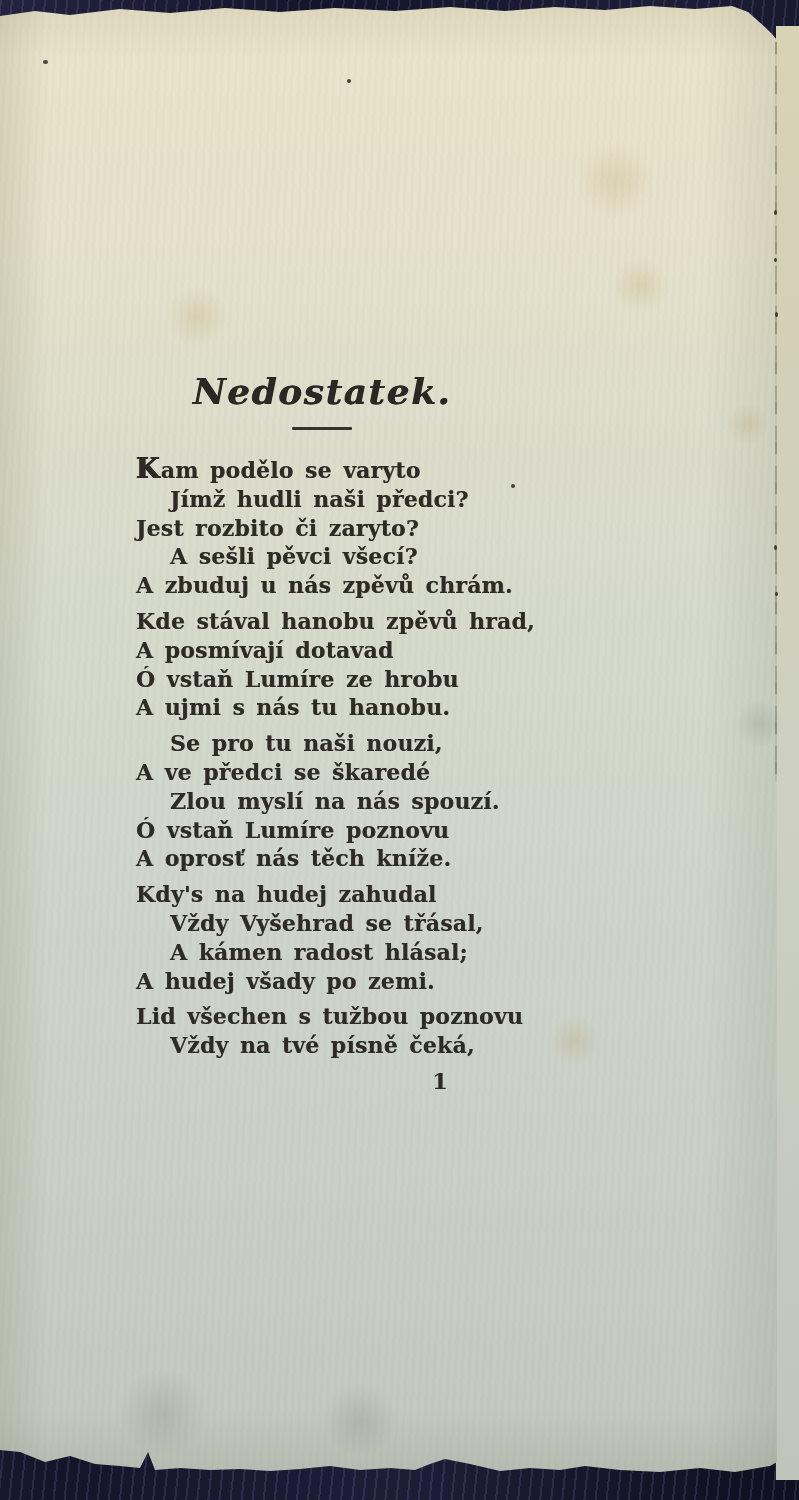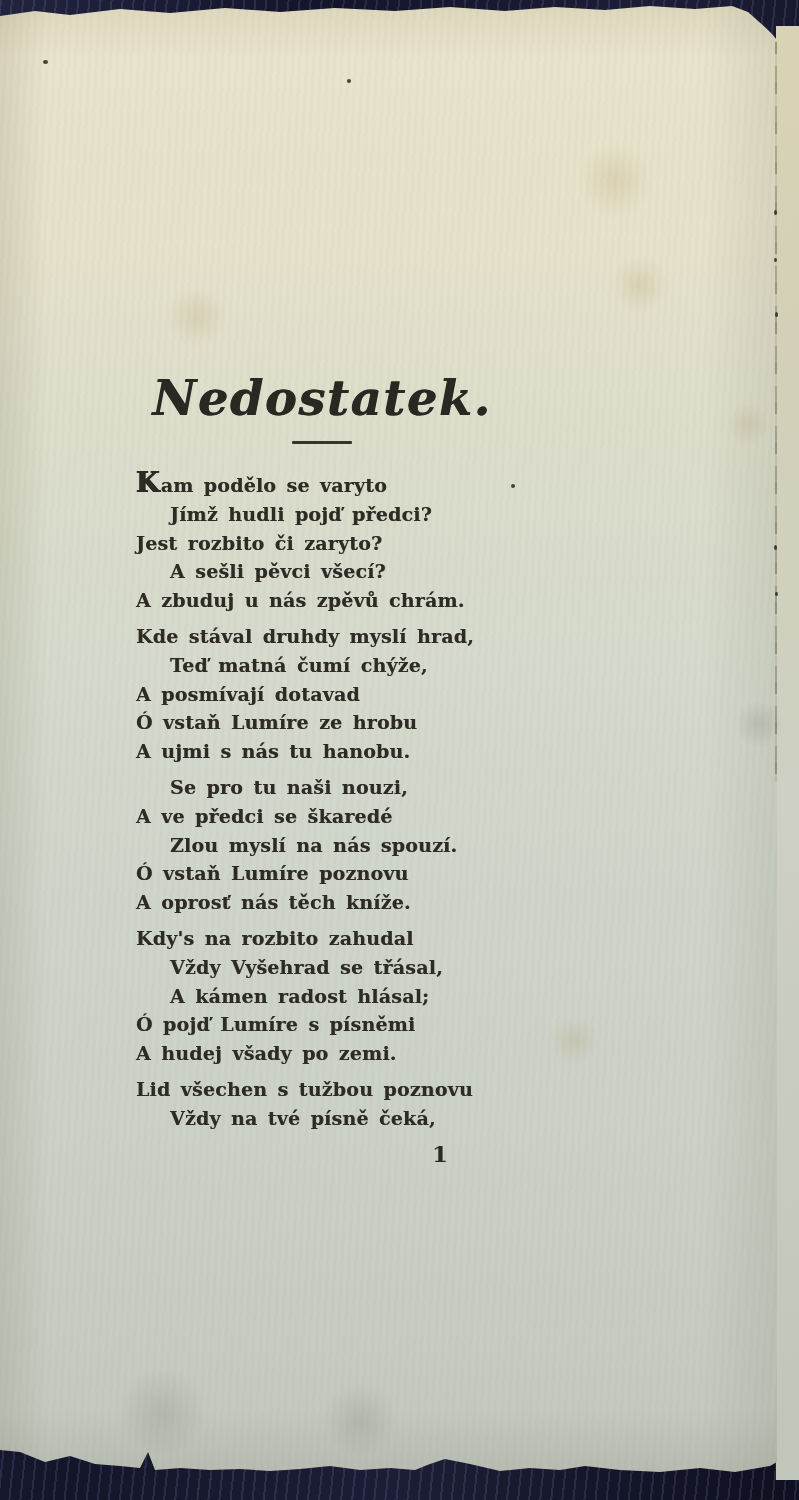--- a/index.html
+++ b/index.html
@@ -51,32 +51,32 @@
   .speck { position: absolute; border-radius: 50%; background: rgba(38,38,33,.85); }
   .edge-line {
     position: absolute; left: 775px; top: 42px; width: 2px; height: 740px;
     background: repeating-linear-gradient(180deg,
       rgba(92,90,66,.5) 0 12px, rgba(92,90,66,.12) 12px 24px, rgba(92,90,66,.38) 24px 40px);
   }
   
   .content { position: absolute; left: 136px; top: 370px; width: 420px; color: #2e2b25; }
   .poem-title {
     margin: 0; width: 372px; text-align: center;
-    font-size: 48px; font-weight: bold; font-style: italic;
+    font-size: 36px; font-weight: bold; font-style: italic;
     letter-spacing: 1.5px; color: #2a2822;
     text-shadow: 0.5px 0 0 #2a2822;
   }
   .title-rule {
     width: 60px; height: 3px; background: #35332c;
     margin: 15px 0 0 156px; border-radius: 1px;
   }
   .poem { margin-top: 25px; }
   .stanza { margin: 0 0 7px 0; }
   .line {
-    font-size: 19px; font-weight: bold; line-height: 28.8px;
+    font-size: 22px; font-weight: bold; line-height: 28.8px;
     letter-spacing: 0.2px; word-spacing: 3.5px; white-space: nowrap;
     text-shadow: 0.3px 0.3px 0.4px rgba(42,40,32,.55);
   }
   .line.indent { padding-left: 34px; }
   .stanza-first .line:first-child::first-letter {
     font-size: 27px; letter-spacing: 1.2px;
     text-shadow: 0.8px 0 0 #23211c, -0.4px 0 0 #23211c;
   }
   .page-number {
     margin: 1px 0 0 296px;
@@ -114,47 +114,45 @@
 
   <div class="content">
 
     <h1 class="poem-title">Nedostatek.</h1>
     <div class="title-rule"></div>
 
     <div class="poem">
 
       <div class="stanza stanza-first">
         <div class="line">Kam podělo se varyto</div>
-        <div class="line indent">Jímž hudli pojď předci?</div>
+        <div class="line indent">Jímž hudli naši předci?</div>
         <div class="line">Jest rozbito či zaryto?</div>
         <div class="line indent">A sešli pěvci všecí?</div>
         <div class="line">A zbuduj u nás zpěvů chrám.</div>
       </div>
 
       <div class="stanza">
-        <div class="line">Kde stával druhdy myslí hrad,</div>
-        <div class="line indent">Teď matná čumí chýže,</div>
+        <div class="line">Kde stával hanobu zpěvů hrad,</div>
         <div class="line">A posmívají dotavad</div>
         <div class="line">Ó vstaň Lumíre ze hrobu</div>
         <div class="line">A ujmi s nás tu hanobu.</div>
       </div>
 
       <div class="stanza">
         <div class="line indent">Se pro tu naši nouzi,</div>
         <div class="line">A ve předci se škaredé</div>
         <div class="line indent">Zlou myslí na nás spouzí.</div>
         <div class="line">Ó vstaň Lumíre poznovu</div>
         <div class="line">A oprosť nás těch kníže.</div>
       </div>
 
       <div class="stanza">
-        <div class="line">Kdy's na rozbito zahudal</div>
+        <div class="line">Kdy's na hudej zahudal</div>
         <div class="line indent">Vždy Vyšehrad se třásal,</div>
         <div class="line indent">A kámen radost hlásal;</div>
-        <div class="line">Ó pojď Lumíre s písněmi</div>
         <div class="line">A hudej všady po zemi.</div>
       </div>
 
       <div class="stanza">
         <div class="line">Lid všechen s tužbou poznovu</div>
         <div class="line indent">Vždy na tvé písně čeká,</div>
       </div>
 
     </div>
 

